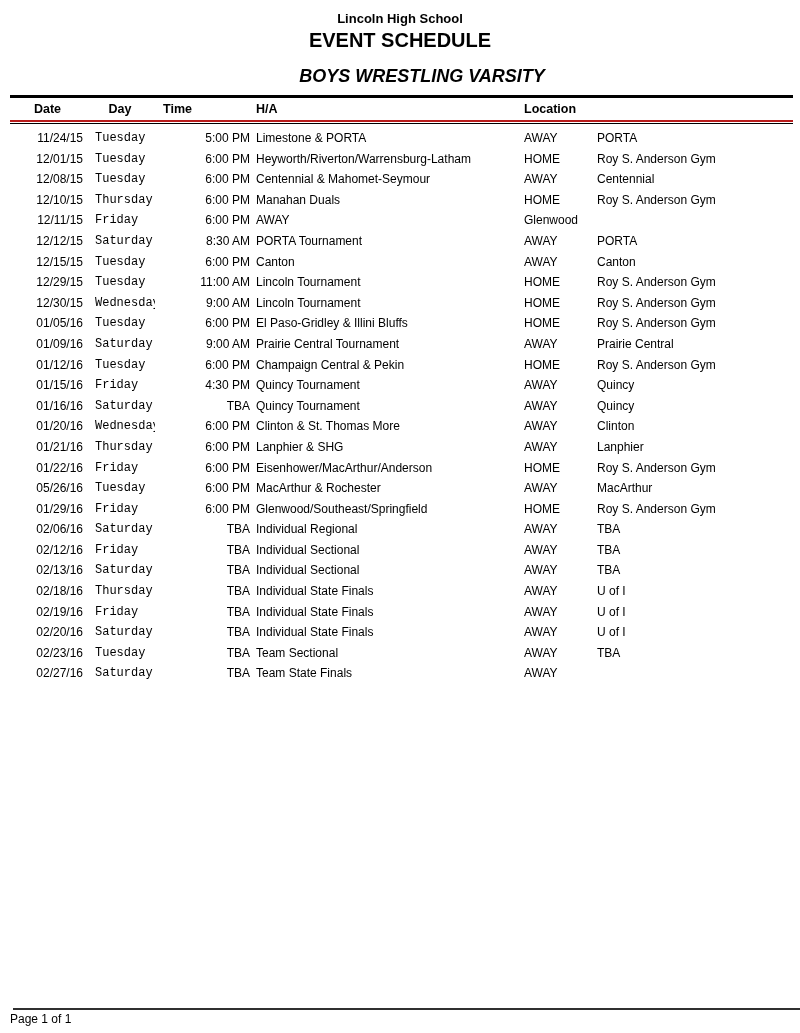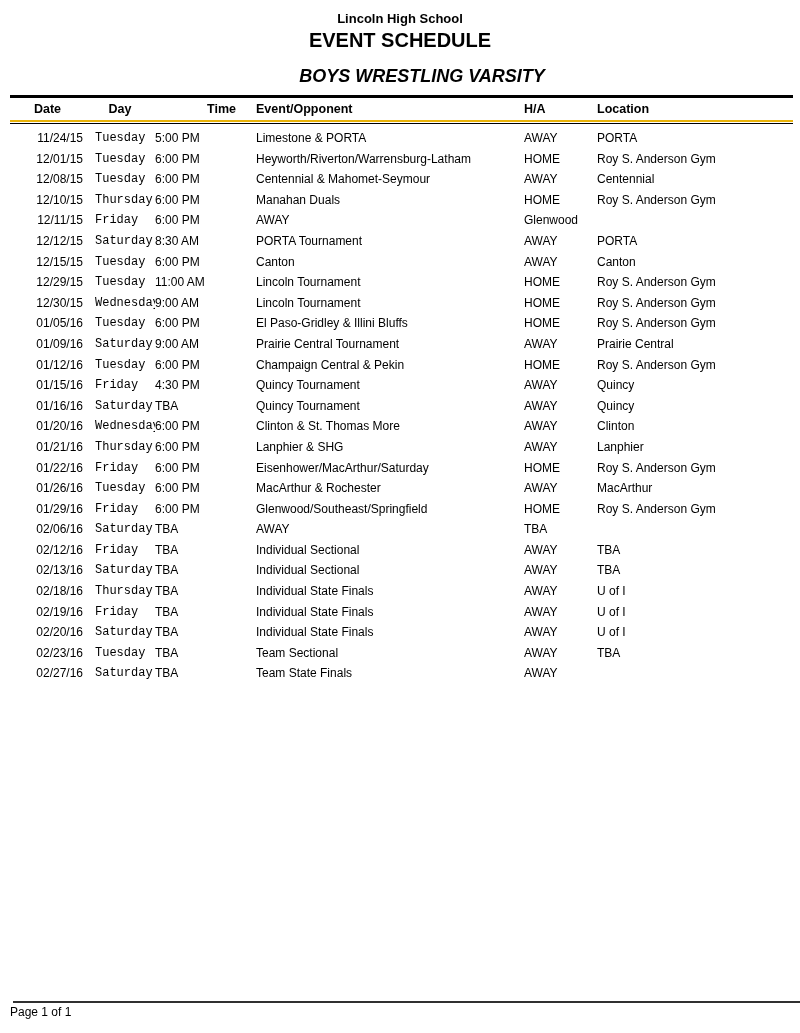--- a/index.html
+++ b/index.html
@@ -19,66 +19,65 @@
   .team-subtitle { font-size:18px; font-weight:bold; font-style:italic; margin-top:13px; line-height:22px;margin-left:44px; }
 
   
   .table-wrap { position:absolute; left:10px; top:95px; width:783px; }
   .grid {
     display:grid;
     grid-template-columns:75px 70px 95px 268px 73px 1fr;
   }
   .header-grid {
     border-top:3px solid #000;
-    border-bottom:2px solid #eab308;
+    border-bottom:2px solid #b91c1c;
     padding-top:4px;
     padding-bottom:3px;
     font-weight:bold;
     font-size:12.5px;
     line-height:15px;
   }
   .rule-thin { height:1px; background:#000; margin-top:1px; }
   .rows { padding-top:4px; }
   .row-grid {
     height:20.6px;
     line-height:20.6px;
     font-size:12px;
   }
   .h-date, .h-day { text-align:center; }
-  .h-time { padding-left:8px;margin-left:44px; }
+  .h-time { padding-left:8px; }
   .h-event, .h-ha, .h-loc { padding-left:6px; }
 
   .c0 { text-align:right; padding-right:2px; }
   .c1 { padding-left:10px;font-family:Liberation Mono, monospace; }
-  .c2 { text-align:left; }
+  .c2 { text-align:right; }
   .c3, .c4, .c5 { padding-left:6px; }
   .cell { overflow:hidden; white-space:nowrap; }
 
   
-  .footer { position:absolute; left:0; right:0; bottom:0; height:32px;border-radius:6px; }
+  .footer { position:absolute; left:0; right:0; bottom:0; height:25px;border-radius:6px; }
   .footer-rule { position:absolute; left:13px; right:0; top:0; height:2px; background:#303030; }
   .page-label { position:absolute; left:10px; top:4px; font-size:12px; line-height:15px; }
 </style>
 </head>
 <body>
 
 <div class="page">
 
   <div class="titles">
     <div class="school-name">Lincoln High School</div>
     <div class="schedule-title">EVENT SCHEDULE</div>
     <div class="team-subtitle">BOYS WRESTLING VARSITY</div>
   </div>
 
   <div class="table-wrap">
     <div class="grid header-grid">
       <div class="cell h-date">Date</div>
       <div class="cell h-day">Day</div>
       <div class="cell h-time">Time</div>
-      <div class="cell h-event">Event/Opponent</div>
       <div class="cell h-ha">H/A</div>
       <div class="cell h-loc">Location</div>
     </div>
     <div class="rule-thin"></div>
 
     <div class="rows">
 
         <div class="grid row-grid">
           <div class="cell c0">11/24/15</div>
           <div class="cell c1">Tuesday</div>
@@ -219,47 +218,48 @@
           <div class="cell c2">6:00 PM</div>
           <div class="cell c3">Lanphier &amp; SHG</div>
           <div class="cell c4">AWAY</div>
           <div class="cell c5">Lanphier</div>
         </div>
 
         <div class="grid row-grid">
           <div class="cell c0">01/22/16</div>
           <div class="cell c1">Friday</div>
           <div class="cell c2">6:00 PM</div>
-          <div class="cell c3">Eisenhower/MacArthur/Saturday</div>
-          <div class="cell c4">HOME</div>
-          <div class="cell c5">Roy S. Anderson Gym</div>
-        </div>
-
-        <div class="grid row-grid">
-          <div class="cell c0">01/26/16</div>
+          <div class="cell c3">Eisenhower/MacArthur/Anderson</div>
+          <div class="cell c4">HOME</div>
+          <div class="cell c5">Roy S. Anderson Gym</div>
+        </div>
+
+        <div class="grid row-grid">
+          <div class="cell c0">05/26/16</div>
           <div class="cell c1">Tuesday</div>
           <div class="cell c2">6:00 PM</div>
           <div class="cell c3">MacArthur &amp; Rochester</div>
           <div class="cell c4">AWAY</div>
           <div class="cell c5">MacArthur</div>
         </div>
 
         <div class="grid row-grid">
           <div class="cell c0">01/29/16</div>
           <div class="cell c1">Friday</div>
           <div class="cell c2">6:00 PM</div>
           <div class="cell c3">Glenwood/Southeast/Springfield</div>
           <div class="cell c4">HOME</div>
           <div class="cell c5">Roy S. Anderson Gym</div>
         </div>
 
         <div class="grid row-grid">
           <div class="cell c0">02/06/16</div>
           <div class="cell c1">Saturday</div>
           <div class="cell c2">TBA</div>
+          <div class="cell c3">Individual Regional</div>
           <div class="cell c4">AWAY</div>
           <div class="cell c5">TBA</div>
         </div>
 
         <div class="grid row-grid">
           <div class="cell c0">02/12/16</div>
           <div class="cell c1">Friday</div>
           <div class="cell c2">TBA</div>
           <div class="cell c3">Individual Sectional</div>
           <div class="cell c4">AWAY</div>

